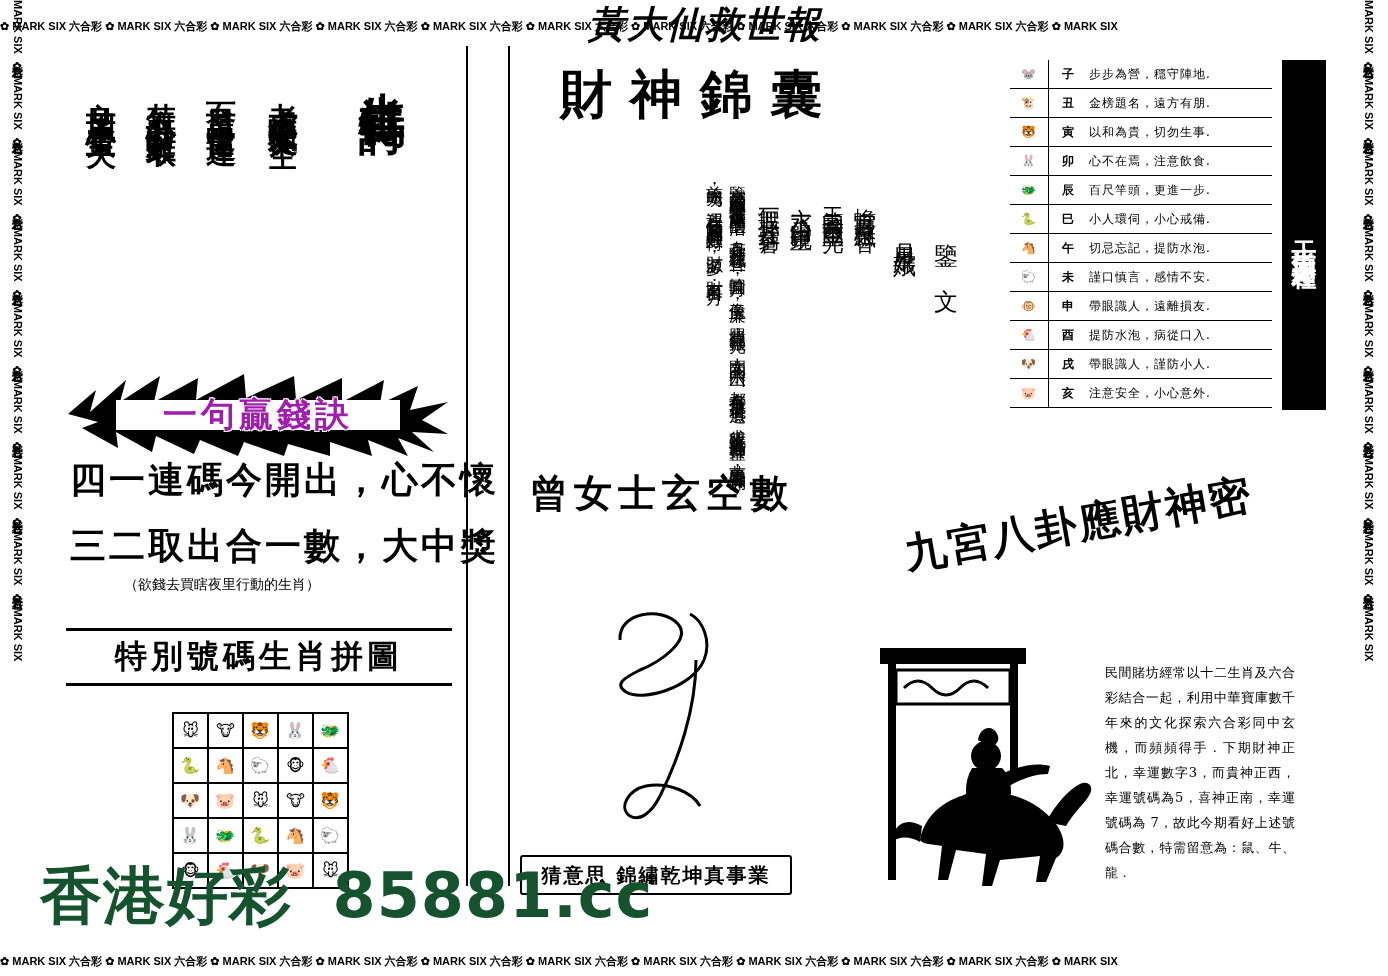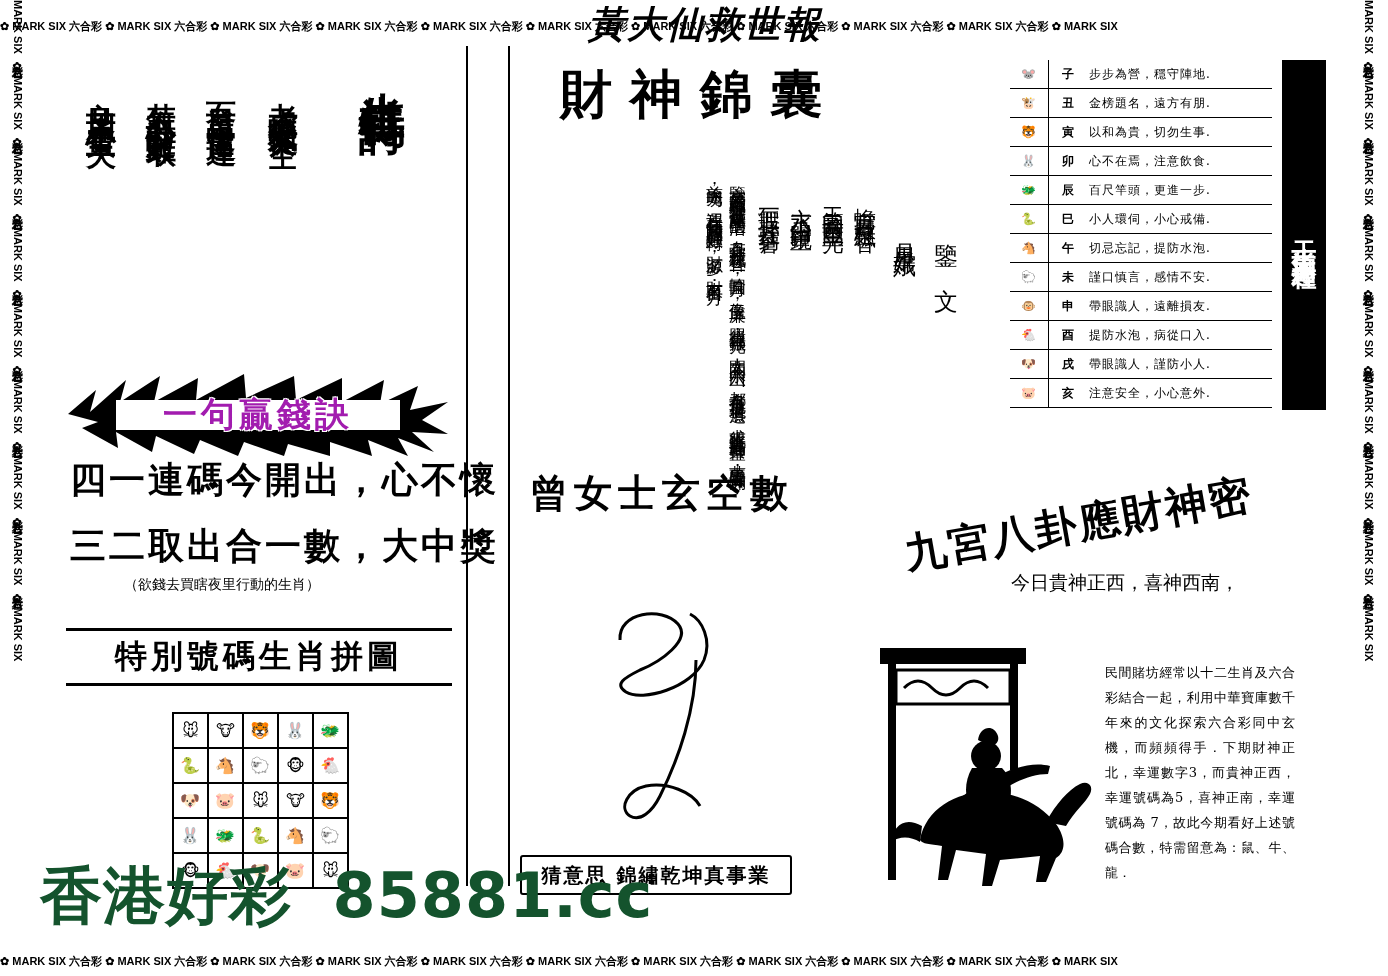--- a/index.html
+++ b/index.html
@@ -332,21 +332,20 @@
   </tbody>
 </table>
 
 <div class="black-tab">
   <span class="v">十二生肖本周運程</span>
 </div>
 
 <div class="bagua-title">九宮八卦應財神密</div>
 
 <div class="god-lines">
-  <div>今日貴神正西，喜神西南，</div>
 </div>
 
 <div class="rider">
   <svg width="250" height="280" viewBox="0 0 250 280">
 
     <rect x="28" y="10" width="8" height="230" fill="#000"></rect>
     <rect x="150" y="10" width="8" height="120" fill="#000"></rect>
     <rect x="20" y="8" width="146" height="16" fill="#000"></rect>
     <rect x="36" y="30" width="114" height="34" fill="none" stroke="#000" stroke-width="3"></rect>
     <path d="M44,48 q14,-14 28,0 q14,14 28,0 q14,-14 28,0" fill="none" stroke="#000" stroke-width="3"></path>

